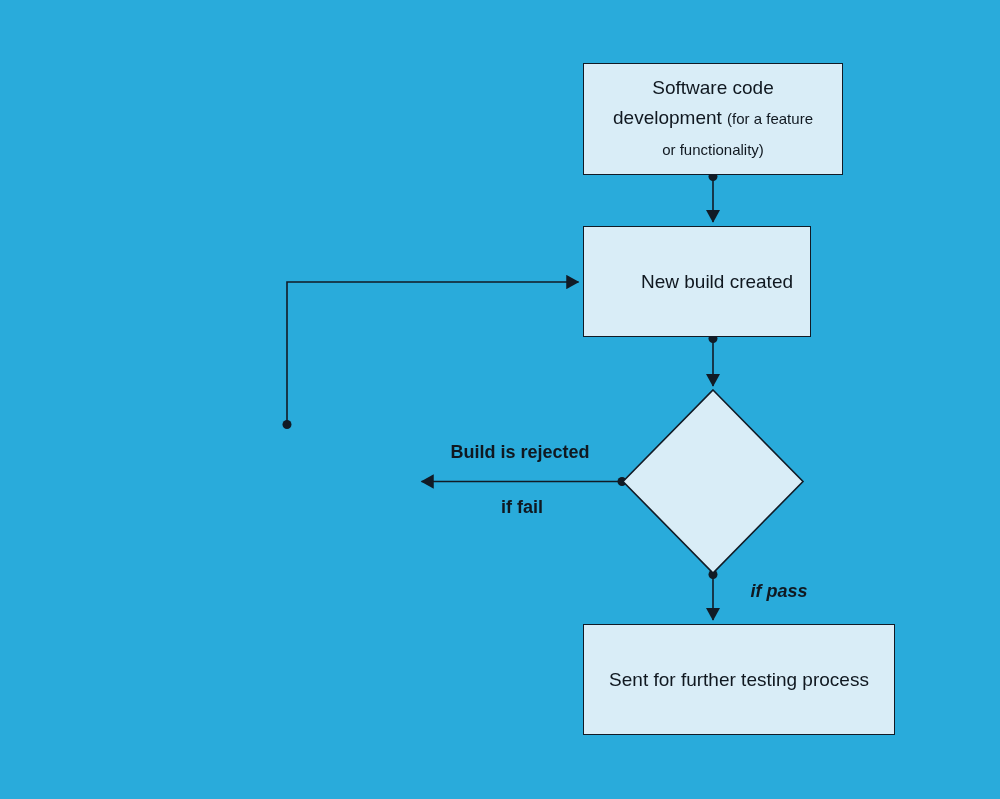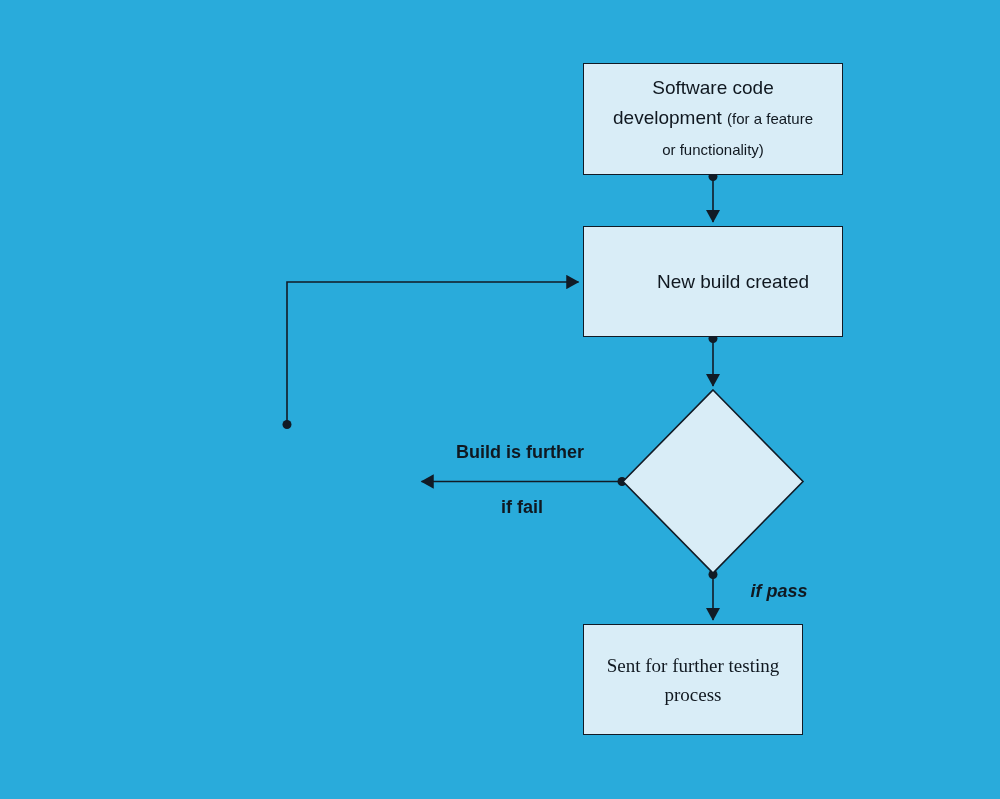--- a/index.html
+++ b/index.html
@@ -49,23 +49,23 @@
     background: var(--node-fill, #D9EDF7);
     border: 1.6px solid var(--stroke, #111B26);
     display: flex;
     align-items: center;
     justify-content: center;
     text-align: center;
     font-size: 19px;
     line-height: 29px;
   }
   .node-dev      { left: 583px; top: 63px;  width: 260px; height: 112px; padding: 0 22px; line-height: 30px; }
-  .node-build    { left: 583px; top: 226px; width: 260px; height: 111px; padding-left: 40px; }
+  .node-build    { left: 583px; top: 226px; width: 228px; height: 111px; padding-left: 40px; }
   .node-fixing   { left: 158px; top: 425px; width: 259px; height: 112px; }
-  .node-further  { left: 583px; top: 624px; width: 220px; height: 111px; padding: 6px 14px; font-family: Liberation Serif, serif; }
+  .node-further  { left: 583px; top: 624px; width: 312px; height: 111px; padding: 6px 14px; }
   .node-dev .small {
     font-size: 15px;
   }
   .diamond-label {
     position: absolute;
     left: 653px;
     top: 438px;
     width: 120px;
     text-align: center;
     font-size: 19px;
@@ -122,17 +122,17 @@
   <div class="node node-build">
     <div>New build created</div>
   </div>
 
 
   <div class="node node-further">
     <div>Sent for further testing process</div>
   </div>
 
 
-  <div class="edge-label label-rejected">Build is further</div>
+  <div class="edge-label label-rejected">Build is rejected</div>
   <div class="edge-label label-if-fail">if fail</div>
   <div class="edge-label label-if-pass">if pass</div>
 
 </div>
 
 </body></html>

